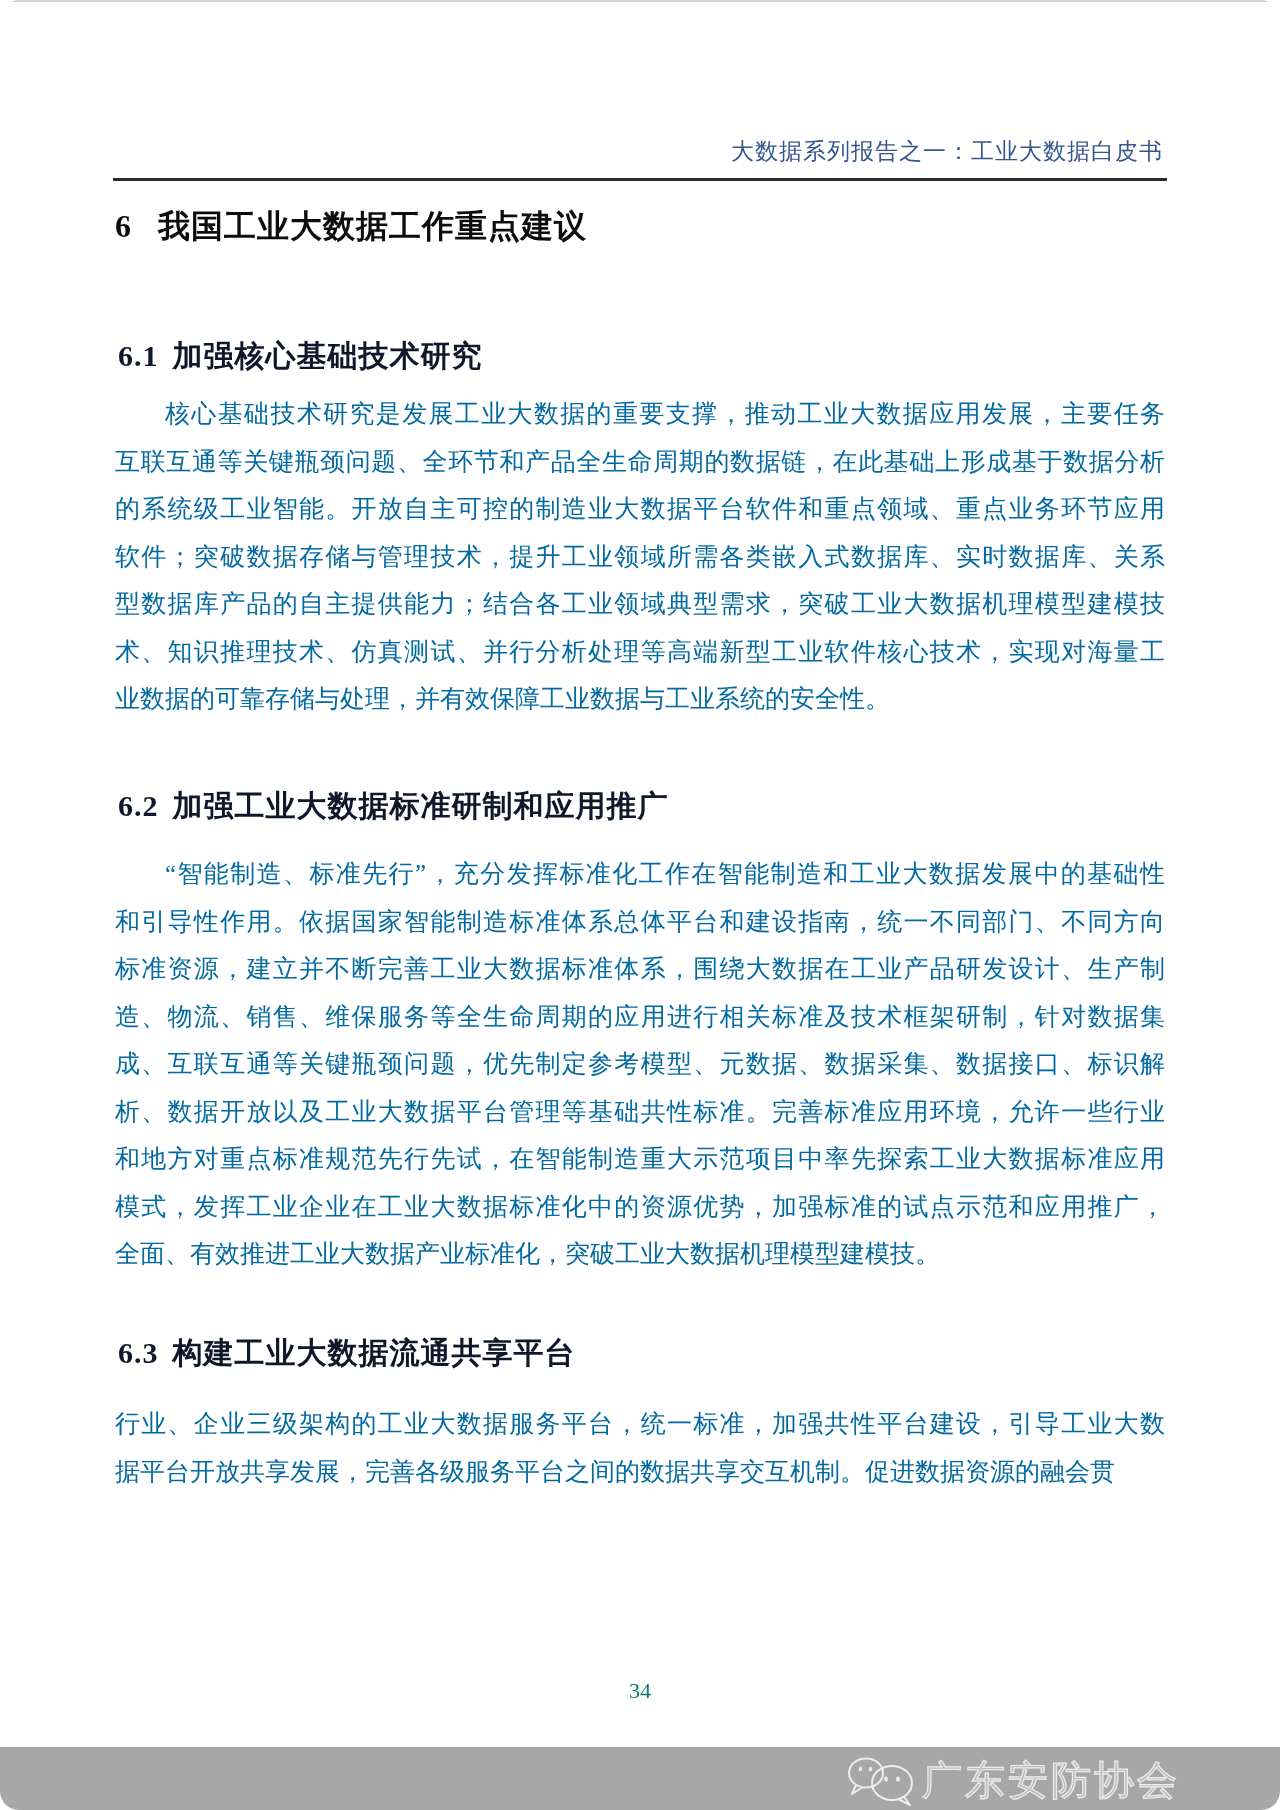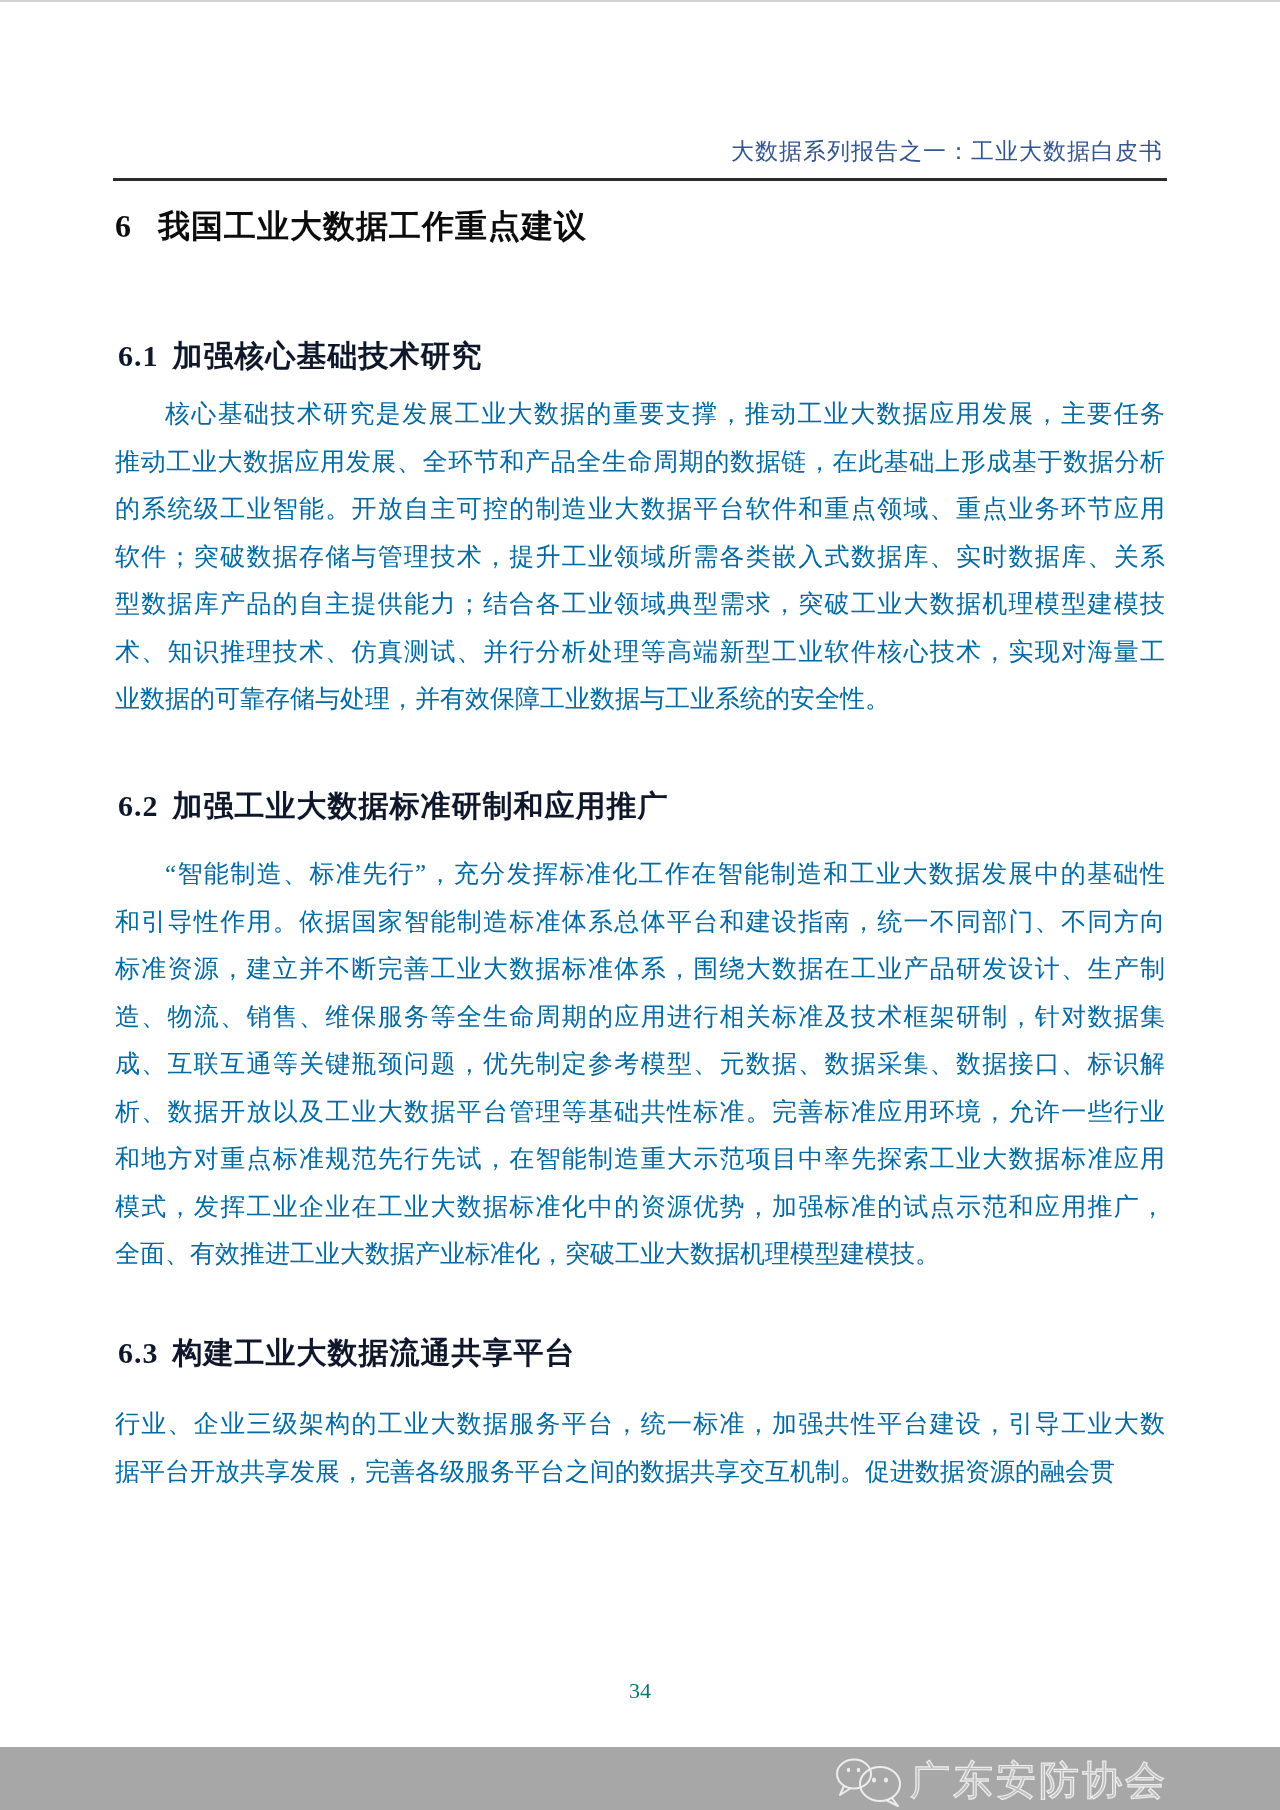--- a/index.html
+++ b/index.html
@@ -3,20 +3,21 @@
 <meta charset="utf-8">
 <style>
   html,body{margin:0;padding:0;background:#ffffff;}
   .page{
     position:relative;
     width:1280px;height:1810px;
     background:#ffffff;
     overflow:hidden;
     font-family:"Liberation Serif","DejaVu Serif",serif;
     color:#1e1e1e;
+    border-radius:19px;
   }
   .scan-edge-top{
     position:absolute;top:0;left:0;width:100%;height:2px;
     background:#d2d2d2;
   }
   .header-title{
     position:absolute;top:136px;right:117px;
     font-size:23px;letter-spacing:1px;
     color:#35558d;
     white-space:nowrap;
@@ -51,22 +52,22 @@
   .line.last{text-align-last:left;}
   .pagenum{
     position:absolute;top:1678px;left:0;width:100%;
     text-align:center;font-size:22px;color:#0f766e;
   }
   .footer-bar{
     position:absolute;top:1747px;left:0;width:100%;height:63px;
     background:#a7a7a7;
   }
   .watermark{
-    position:absolute;right:112px;top:6px;
-    display:flex;align-items:flex-end;gap:0;
+    position:absolute;right:100px;top:6px;
+    display:flex;align-items:center;gap:0;
   }
   .watermark-text{
     font-size:40px;letter-spacing:3px;white-space:nowrap;
     color:rgba(255,255,255,0.25);
     -webkit-text-stroke:1.2px #ededed;
     font-family:"Liberation Serif","DejaVu Serif",serif;
   }
   .bubbles-icon{display:block;}
 </style>
 </head>
@@ -83,21 +84,21 @@
   <h1 class="chapter">
     <span class="num">6</span><span>我国工业大数据工作重点建议</span>
   </h1>
 
   <h2 class="sec-heading" style="top:333px">
     <span class="num">6.1</span><span>加强核心基础技术研究</span>
   </h2>
 
   <div class="para" style="top:390px">
     <div class="line indent">核心基础技术研究是发展工业大数据的重要支撑，推动工业大数据应用发展，主要任务</div>
-    <div class="line">推动工业大数据应用发展、全环节和产品全生命周期的数据链，在此基础上形成基于数据分析</div>
+    <div class="line">互联互通等关键瓶颈问题、全环节和产品全生命周期的数据链，在此基础上形成基于数据分析</div>
     <div class="line">的系统级工业智能。开放自主可控的制造业大数据平台软件和重点领域、重点业务环节应用</div>
     <div class="line">软件；突破数据存储与管理技术，提升工业领域所需各类嵌入式数据库、实时数据库、关系</div>
     <div class="line">型数据库产品的自主提供能力；结合各工业领域典型需求，突破工业大数据机理模型建模技</div>
     <div class="line">术、知识推理技术、仿真测试、并行分析处理等高端新型工业软件核心技术，实现对海量工</div>
     <div class="line last">业数据的可靠存储与处理，并有效保障工业数据与工业系统的安全性。</div>
   </div>
 
   <h2 class="sec-heading" style="top:783px">
     <span class="num">6.2</span><span>加强工业大数据标准研制和应用推广</span>
   </h2>

